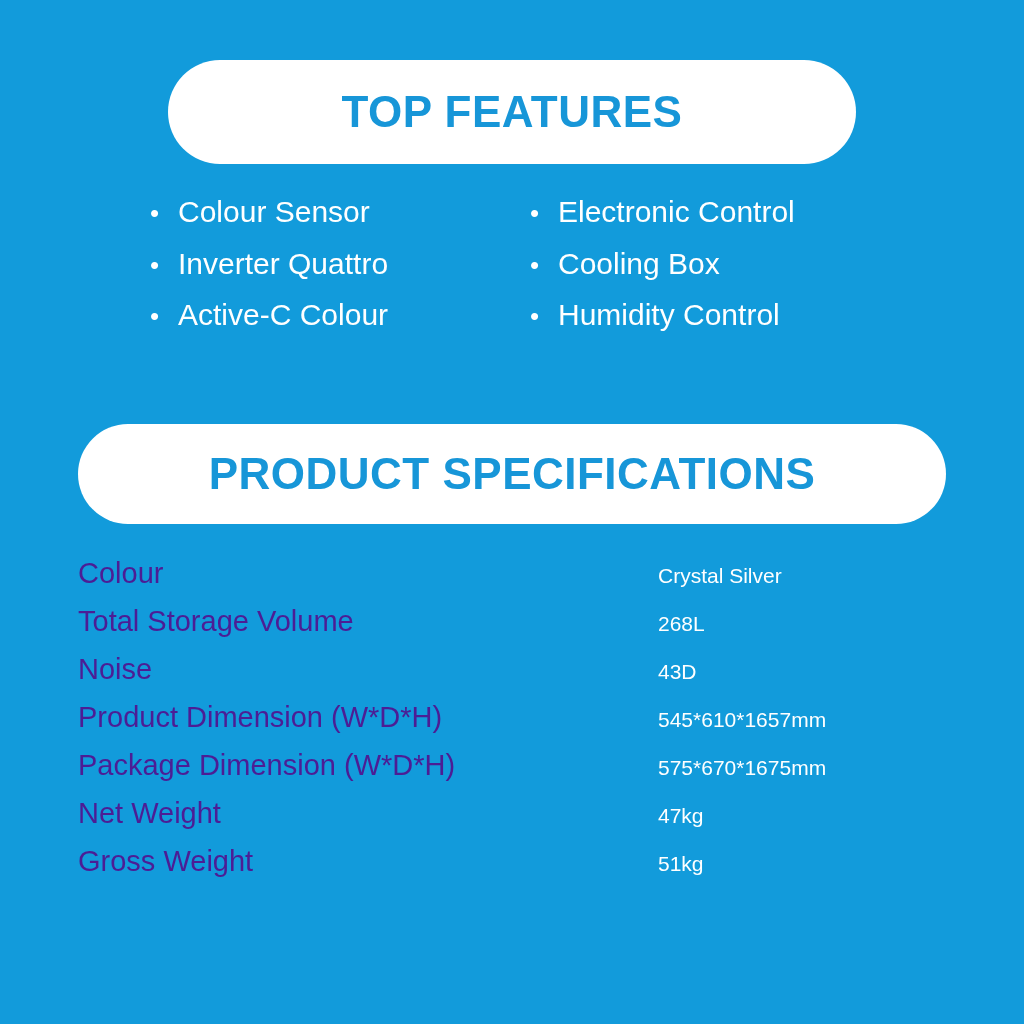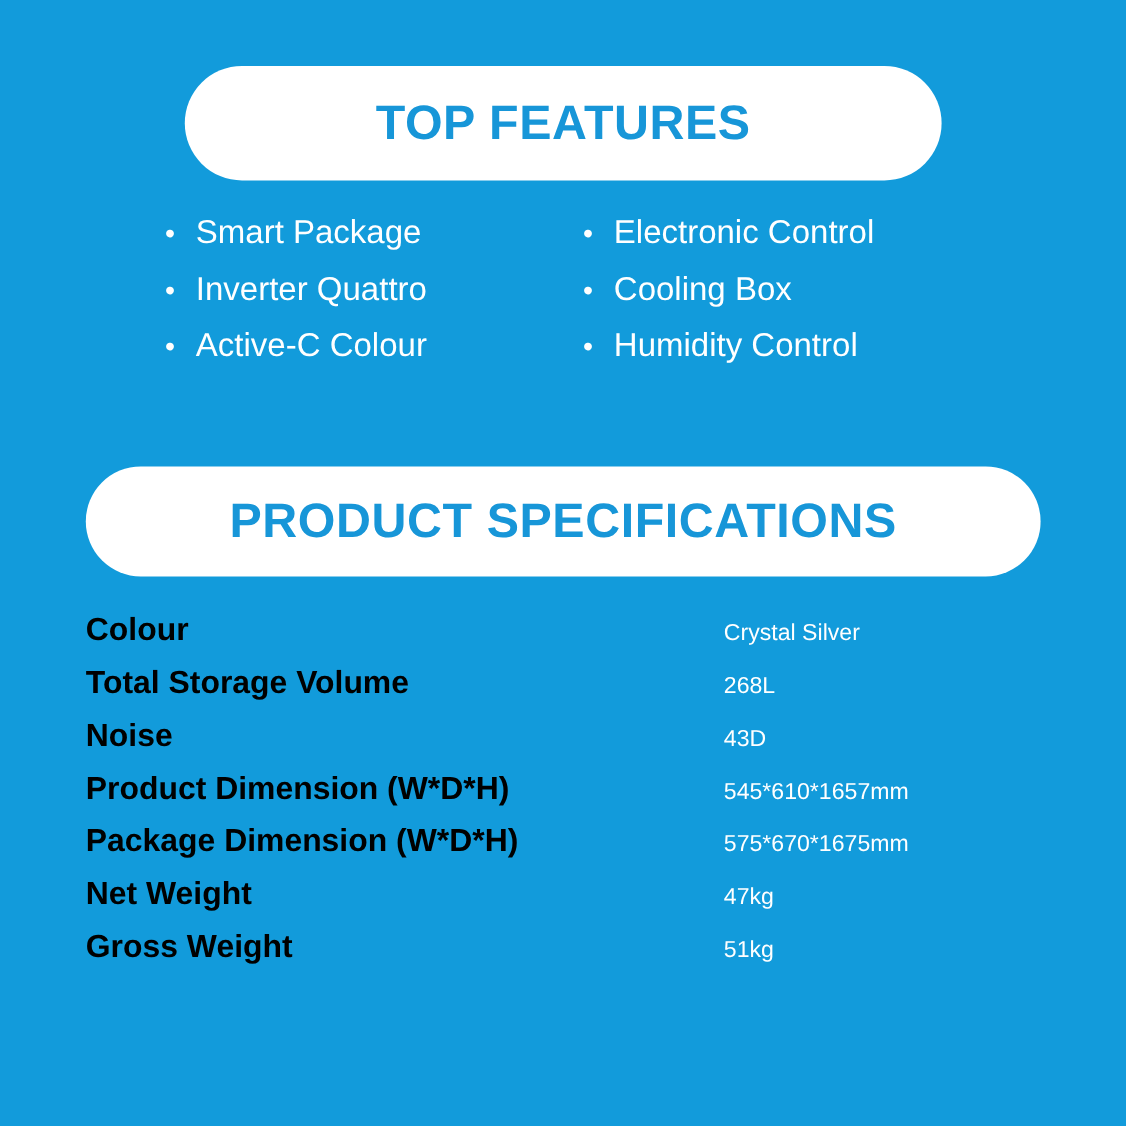--- a/index.html
+++ b/index.html
@@ -93,23 +93,23 @@
     top: 552px;
     width: 900px;
   }
   .spec-row {
     display: flex;
     align-items: baseline;
     margin-bottom: 6px;
   }
   .spec-label {
     width: 580px;
-    color: #000000;
+    color: #4c1d95;
     font-size: 29px;
-    font-weight: bold;
+    font-weight: normal;
     line-height: 1.45;
     flex: none;
   }
   .spec-value {
     color: #ffffff;
     font-size: 21px;
     font-weight: normal;
     line-height: 1.45;
   }
   .spec-row.tight { margin-bottom: 0px; }
@@ -121,21 +121,21 @@
 
   <div class="pill" id="features-pill">
     <span class="pill-text">TOP FEATURES</span>
   </div>
 
   <div class="features">
 
     <div class="feature-col">
       <div class="feature-item">
         <span class="bullet">•</span>
-        <span>Smart Package</span>
+        <span>Colour Sensor</span>
       </div>
       <div class="feature-item">
         <span class="bullet">•</span>
         <span>Inverter Quattro</span>
       </div>
       <div class="feature-item">
         <span class="bullet">•</span>
         <span>Active-C Colour</span>
       </div>
     </div>

